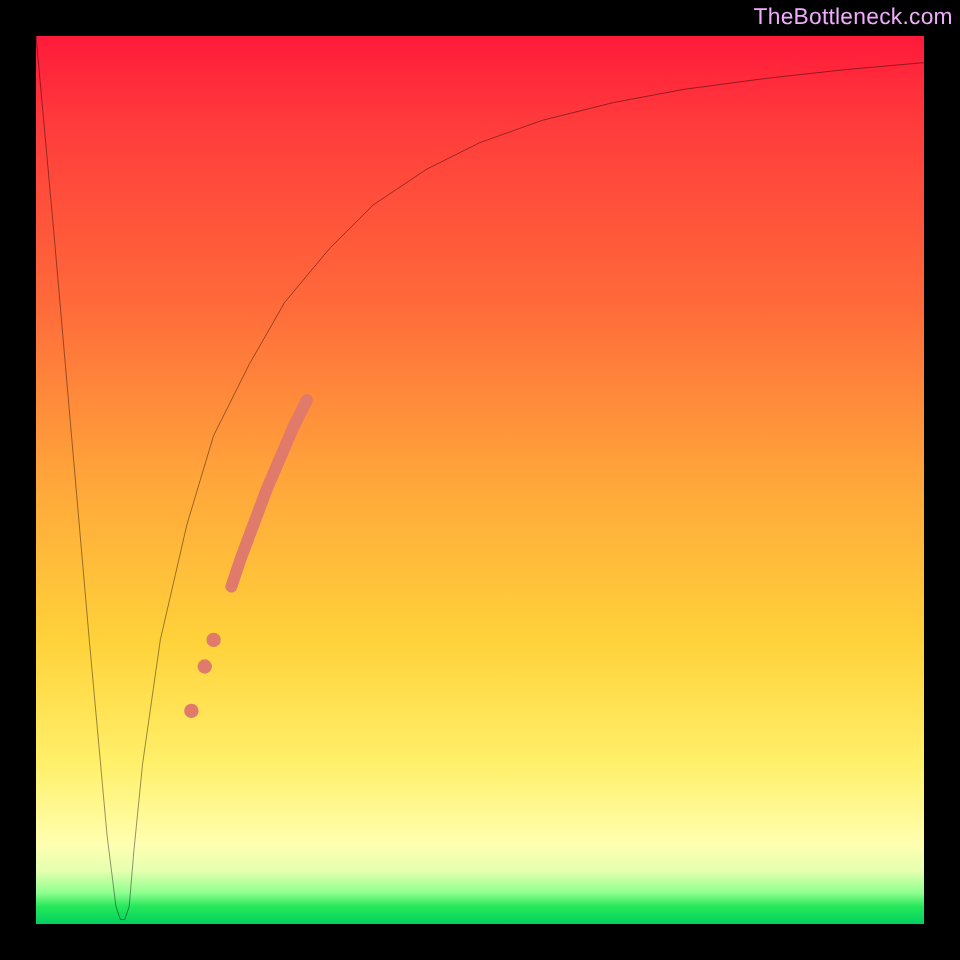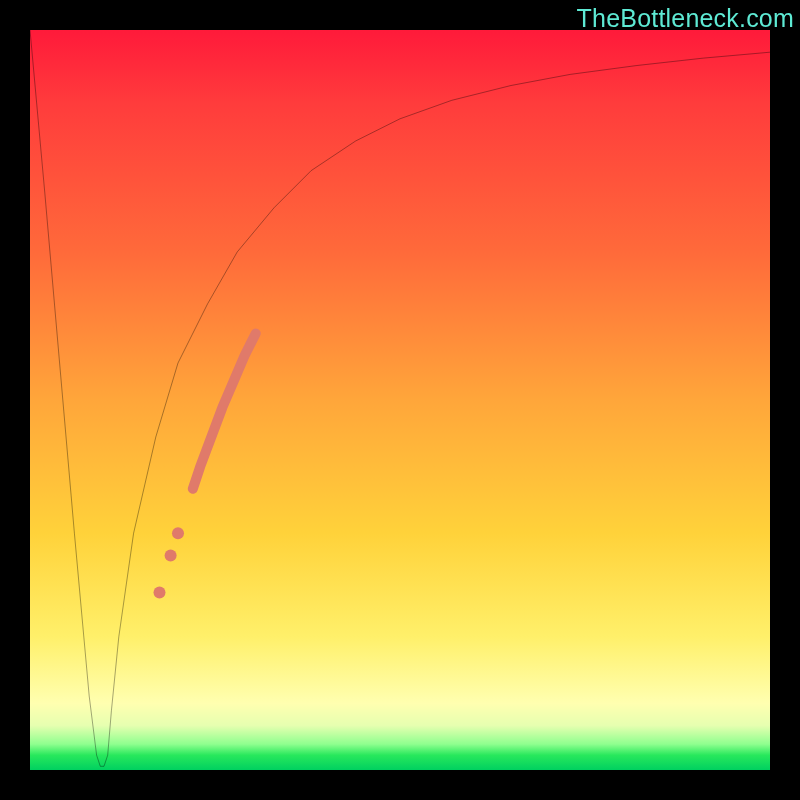--- a/index.html
+++ b/index.html
@@ -44,22 +44,22 @@
     left: 0;
     top: 0;
     width: 740px;
     height: 740px;
     pointer-events: none;
   }
   .watermark {
     position: absolute;
     top: 4px;
     right: 6px;
-    color: #5eead4;
-    font-size: 25px;
+    color: #f0abfc;
+    font-size: 19px;
     font-weight: 500;
     letter-spacing: 0.2px;
     user-select: none;
     margin-left: 40px;
   }
 </style>
 </head>
 <body>
 
 <div class="frame">

